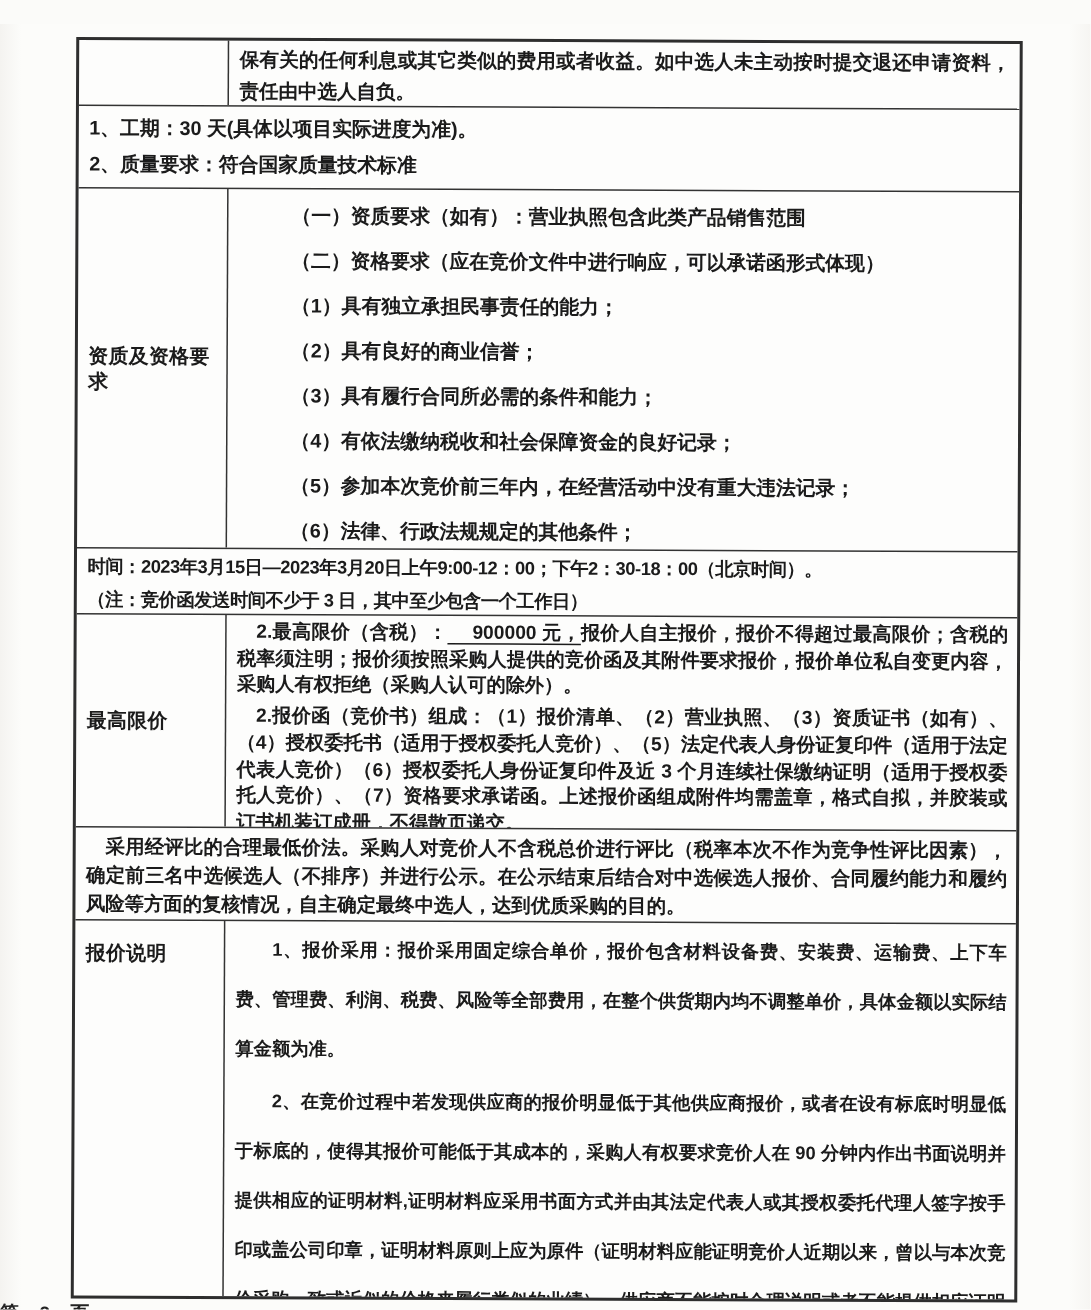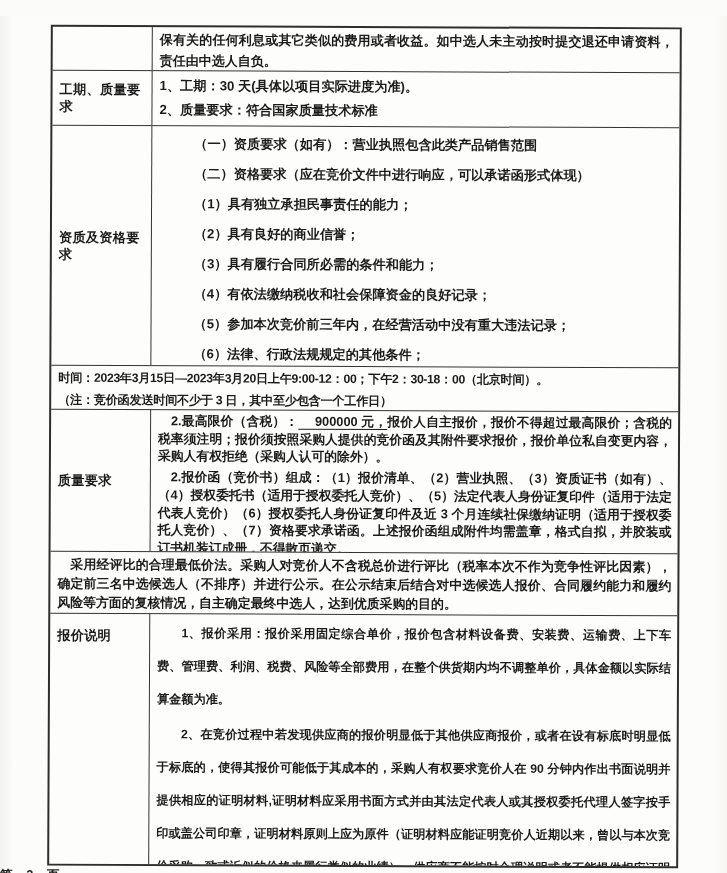--- a/index.html
+++ b/index.html
@@ -88,21 +88,20 @@
 <div class="sheet">
 
   <div class="doc-table">
 
     <div class="trow r1">
       <div class="cell-label"></div>
       <div class="cell-content">保有关的任何利息或其它类似的费用或者收益。如中选人未主动按时提交退还申请资料，责任由中选人自负。</div>
     </div>
 
     <div class="trow r2">
-      <div class="cell-label">工期、质量要求</div>
       <div class="cell-content">
         <div>1、工期：30 天(具体以项目实际进度为准)。</div>
         <div>2、质量要求：符合国家质量技术标准</div>
       </div>
     </div>
 
     <div class="trow r3">
       <div class="cell-label">资质及资格要求</div>
       <div class="cell-content">
         <div class="qual-item">（一）资质要求（如有）：营业执照包含此类产品销售范围</div>
@@ -117,21 +116,21 @@
     </div>
 
     <div class="trow r4">
       <div class="cell-content">
         <div class="time-line">时间：2023年3月15日—2023年3月20日上午9:00-12：00；下午2：30-18：00（北京时间）。</div>
         <div class="time-line">（注：竞价函发送时间不少于 3 日，其中至少包含一个工作日）</div>
       </div>
     </div>
 
     <div class="trow r5">
-      <div class="cell-label">质量要求</div>
+      <div class="cell-label">最高限价</div>
       <div class="cell-content">
         <p><span>2.最高限价（含税）：</span><span class="underline-blank">　 900000 元，</span><span>报价人自主报价，报价不得超过最高限价；含税的税率须注明；报价须按照采购人提供的竞价函及其附件要求报价，报价单位私自变更内容，采购人有权拒绝（采购人认可的除外）。</span></p>
         <p>2.报价函（竞价书）组成：（1）报价清单、（2）营业执照、（3）资质证书（如有）、（4）授权委托书（适用于授权委托人竞价）、（5）法定代表人身份证复印件（适用于法定代表人竞价）（6）授权委托人身份证复印件及近 3 个月连续社保缴纳证明（适用于授权委托人竞价）、（7）资格要求承诺函。上述报价函组成附件均需盖章，格式自拟，并胶装或订书机装订成册，不得散页递交。</p>
       </div>
     </div>
 
     <div class="trow r6">
       <div class="cell-content">
         <p>采用经评比的合理最低价法。采购人对竞价人不含税总价进行评比（税率本次不作为竞争性评比因素），确定前三名中选候选人（不排序）并进行公示。在公示结束后结合对中选候选人报价、合同履约能力和履约风险等方面的复核情况，自主确定最终中选人，达到优质采购的目的。</p>
       </div>

